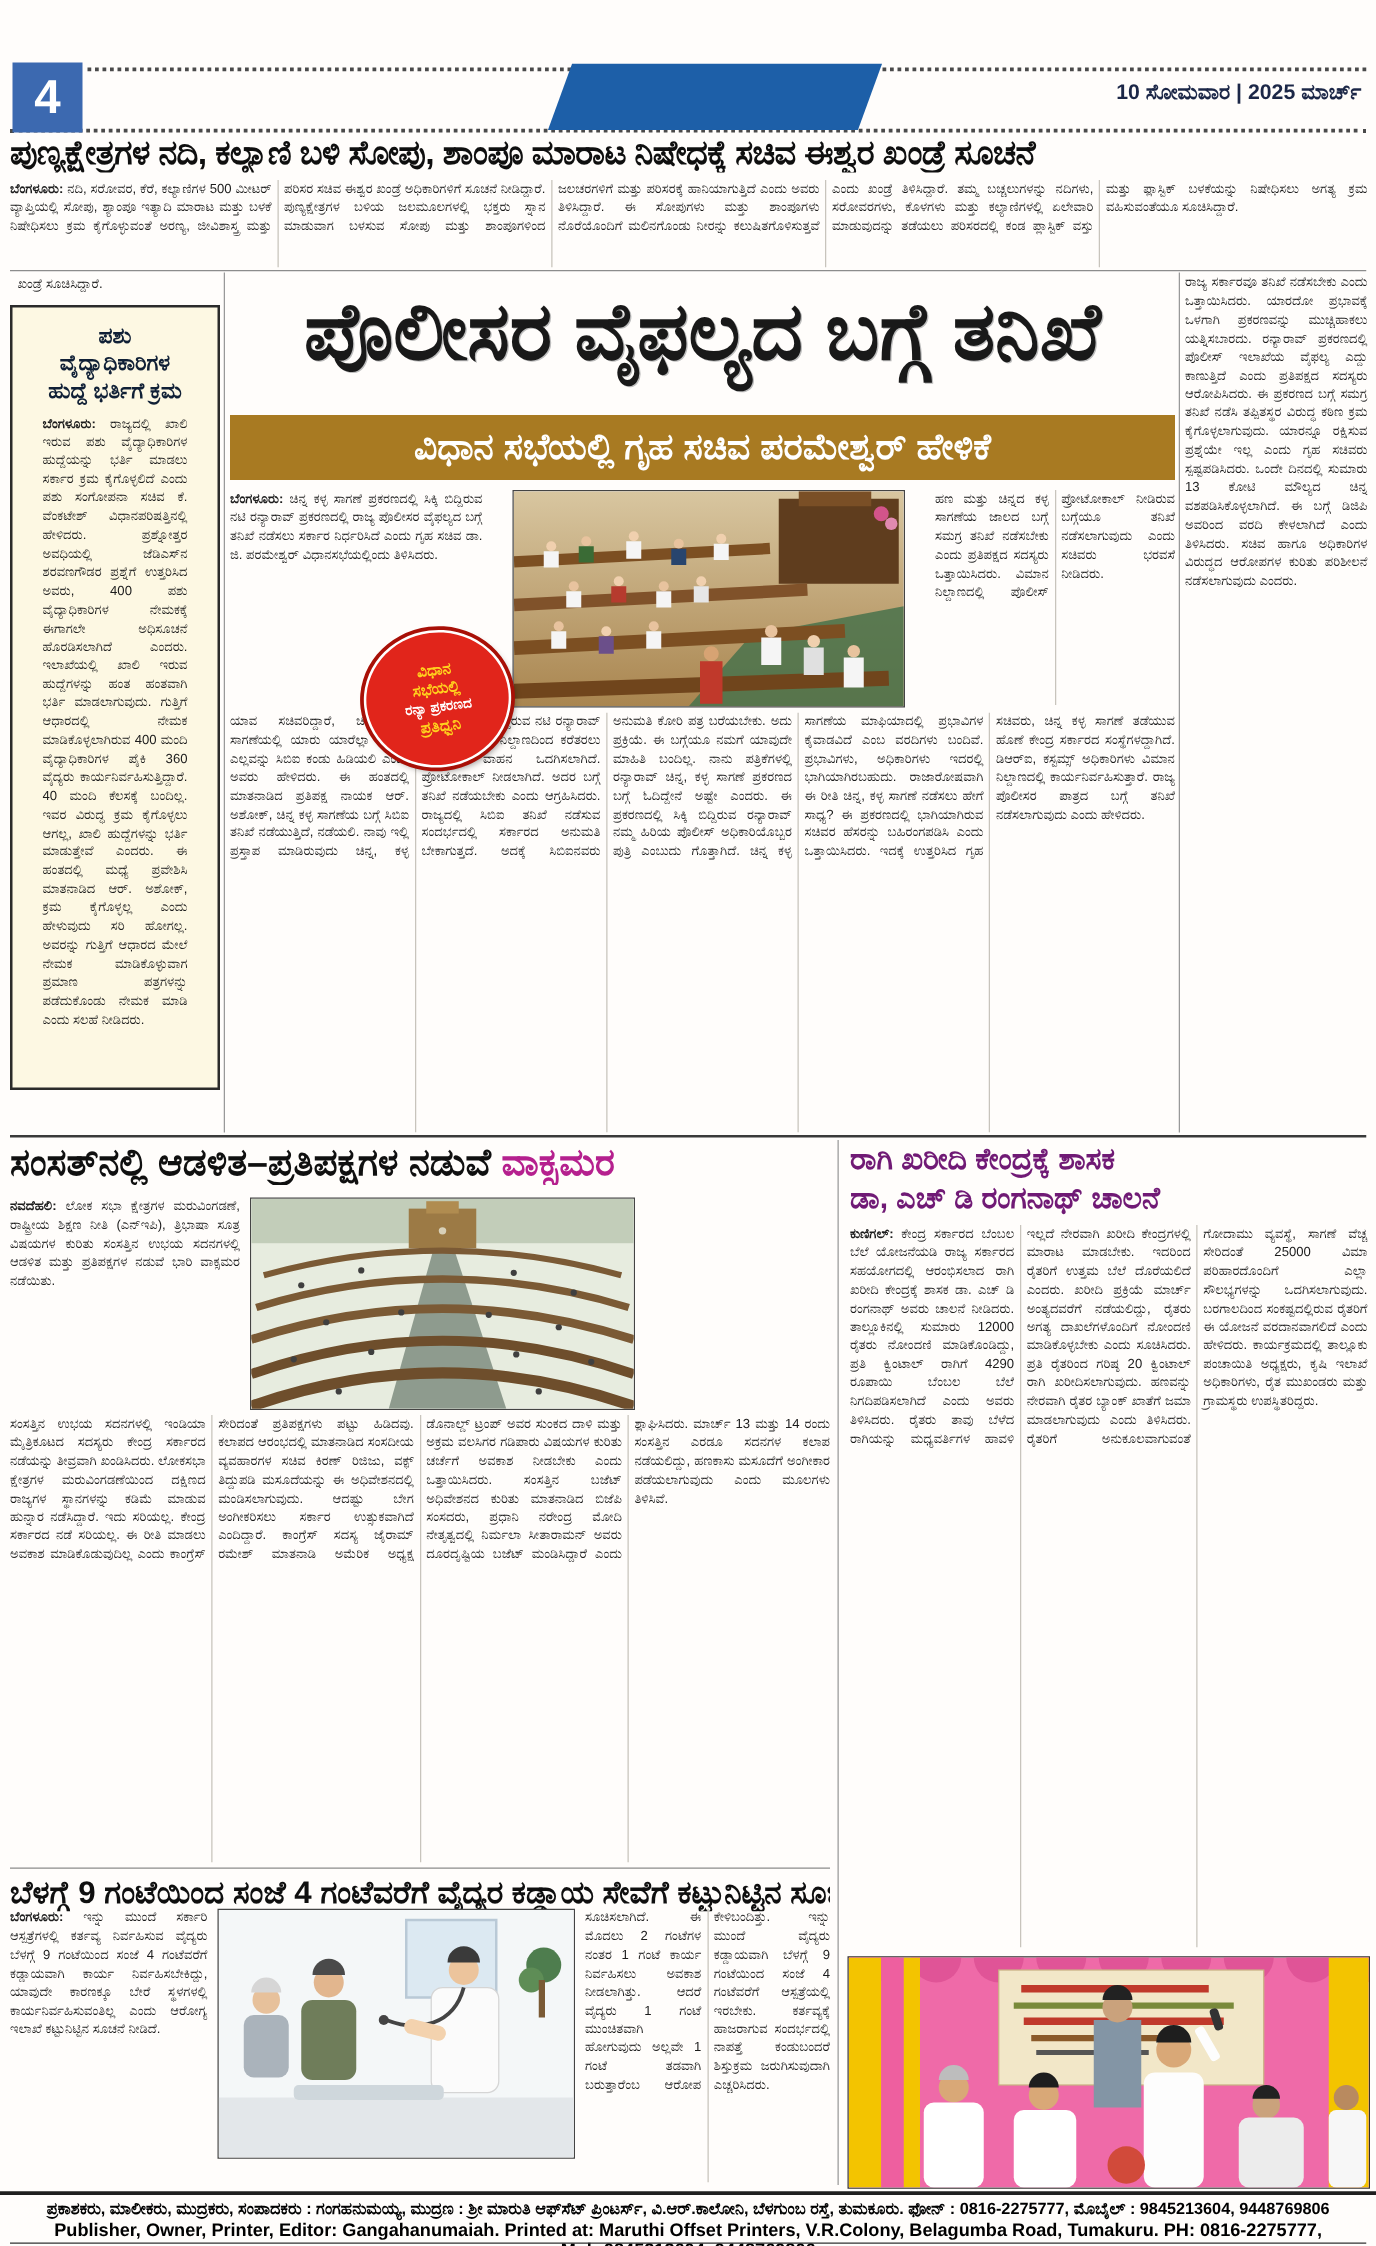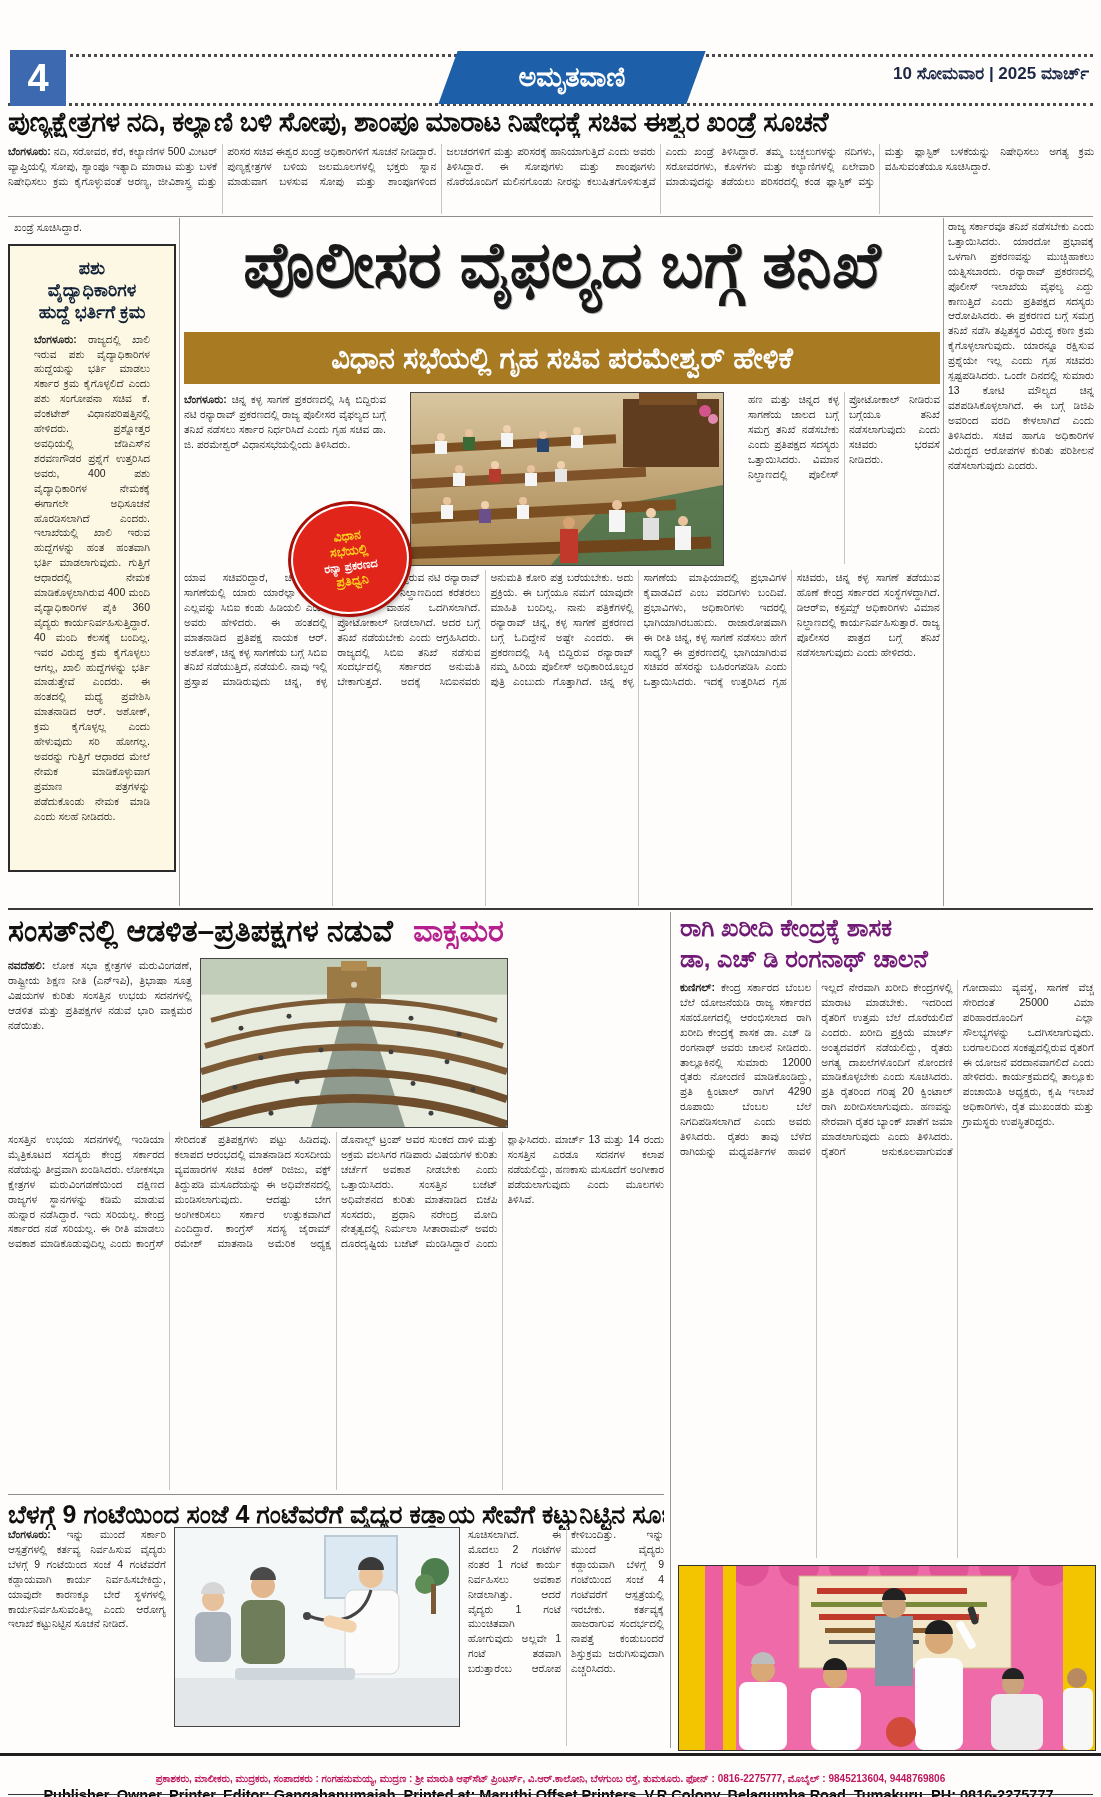--- a/index.html
+++ b/index.html
@@ -45,21 +45,21 @@
   #main-badge{left:291px;top:504px;width:114px;height:106px;background:#e1251b;border-radius:50%;
               border:2px solid #fff;box-shadow:0 0 0 3px #a81007,2px 3px 6px rgba(0,0,0,.45);
               transform:rotate(-7deg);display:flex;flex-direction:column;align-items:center;justify-content:center;
               text-align:center;line-height:1.25;}
   .badge-y{color:#ffd21e;font-weight:800;font-size:12.5px;}
   .badge-w{color:#ffffff;font-weight:800;font-size:11px;}
   #rule-mid{left:8px;right:8px;top:908px;border-top:2px solid #3a3a3a;height:0;}
   
   #parl-headline{left:8px;top:914px;width:656px;font-size:30px;font-weight:800;color:#101010;
                  white-space:nowrap;overflow:hidden;}
-  .accent{color:#b5208e;margin-left:12px;}
+  .accent{color:#b5208e;}
   #parl-rowA{left:8px;top:958px;width:656px;height:168px;display:flex;gap:8px;}
   #parl-col1{width:184px;height:168px;}
   #loksabha-photo{width:306px;height:168px;border:1px solid #444;flex:none;}
   #parl-side{flex:1;height:168px;}
   #parl-rowB{left:8px;top:1132px;width:656px;height:358px;column-count:4;}
   #vr-mid{left:670px;top:912px;width:0;height:836px;border-left:1px solid #999;}
   #rule-left-bot{left:8px;top:1494px;width:656px;border-top:1px solid #8c8c8c;height:0;}
   
   #ragi-headline{left:680px;top:912px;width:414px;font-size:24px;font-weight:800;line-height:1.3;color:#701a75;overflow:hidden;}
   #ragi-body{left:680px;top:980px;width:414px;height:578px;column-count:3;}
@@ -67,34 +67,33 @@
   #doc-headline{left:8px;top:1500px;width:656px;font-size:25px;font-weight:800;color:#0f0f0f;
                 white-space:nowrap;overflow:hidden;}
   #doc-row{left:8px;top:1527px;width:656px;height:219px;display:flex;gap:8px;}
   #doc-col1{width:158px;height:219px;}
   #doctor-photo{width:284px;height:198px;border:1px solid #444;flex:none;}
   #doc-side{flex:1;height:219px;column-count:2;}
   
   #event-photo{left:678px;top:1565px;width:416px;height:184px;border:1px solid #333;}
   
   #footer{left:0;top:1753px;width:1101px;height:44px;border-top:3px solid #1f1f1f;text-align:center;}
-  #footer-kn{margin-top:17px;font-size:10px;font-weight:bold;color:#be185d;}
+  #footer-kn{margin-top:3px;font-size:13px;font-weight:bold;color:#000000;}
   #footer-en{margin-top:2px;font-size:14.5px;font-weight:bold;color:#000;}
   #footer-rule{left:8px;right:8px;top:1794px;border-top:1px solid #333;height:0;}
 </style>
 </head>
 <body>
 
 <div id="page">
 
   <div class="abs" id="dot-top"></div>
   <div class="abs" id="dot-bot"></div>
   <div class="abs" id="page-num">4</div>
   <div class="abs" id="masthead"></div>
-  <div class="abs" id="masthead-text">ಅಮೃತವಾಣಿ</div>
   <div class="abs" id="date-line">10 ಸೋಮವಾರ | 2025 ಮಾರ್ಚ್</div>
 
   <div class="abs" id="top-headline">ಪುಣ್ಯಕ್ಷೇತ್ರಗಳ ನದಿ, ಕಲ್ಯಾಣಿ ಬಳಿ ಸೋಪು, ಶಾಂಪೂ ಮಾರಾಟ ನಿಷೇಧಕ್ಕೆ ಸಚಿವ ಈಶ್ವರ ಖಂಡ್ರೆ ಸೂಚನೆ</div>
   <div class="abs jtext cols" id="top-body">
     <span class="dl">ಬೆಂಗಳೂರು:</span>
     <span>ನದಿ, ಸರೋವರ, ಕೆರೆ, ಕಲ್ಯಾಣಿಗಳ 500 ಮೀಟರ್ ವ್ಯಾಪ್ತಿಯಲ್ಲಿ ಸೋಪು, ಶ್ಯಾಂಪೂ ಇತ್ಯಾದಿ ಮಾರಾಟ ಮತ್ತು ಬಳಕೆ ನಿಷೇಧಿಸಲು ಕ್ರಮ ಕೈಗೊಳ್ಳುವಂತೆ ಅರಣ್ಯ, ಜೀವಿಶಾಸ್ತ್ರ ಮತ್ತು ಪರಿಸರ ಸಚಿವ ಈಶ್ವರ ಖಂಡ್ರೆ ಅಧಿಕಾರಿಗಳಿಗೆ ಸೂಚನೆ ನೀಡಿದ್ದಾರೆ. ಪುಣ್ಯಕ್ಷೇತ್ರಗಳ ಬಳಿಯ ಜಲಮೂಲಗಳಲ್ಲಿ ಭಕ್ತರು ಸ್ನಾನ ಮಾಡುವಾಗ ಬಳಸುವ ಸೋಪು ಮತ್ತು ಶಾಂಪೂಗಳಿಂದ ಜಲಚರಗಳಿಗೆ ಮತ್ತು ಪರಿಸರಕ್ಕೆ ಹಾನಿಯಾಗುತ್ತಿದೆ ಎಂದು ಅವರು ತಿಳಿಸಿದ್ದಾರೆ. ಈ ಸೋಪುಗಳು ಮತ್ತು ಶಾಂಪೂಗಳು ನೊರೆಯೊಂದಿಗೆ ಮಲಿನಗೊಂಡು ನೀರನ್ನು ಕಲುಷಿತಗೊಳಿಸುತ್ತವೆ ಎಂದು ಖಂಡ್ರೆ ತಿಳಿಸಿದ್ದಾರೆ. ತಮ್ಮ ಬಚ್ಚಲುಗಳನ್ನು ನದಿಗಳು, ಸರೋವರಗಳು, ಕೊಳಗಳು ಮತ್ತು ಕಲ್ಯಾಣಿಗಳಲ್ಲಿ ಏಲೇವಾರಿ ಮಾಡುವುದನ್ನು ತಡೆಯಲು ಪರಿಸರದಲ್ಲಿ ಕಂಡ ಪ್ಲಾಸ್ಟಿಕ್ ವಸ್ತು ಮತ್ತು ಪ್ಲಾಸ್ಟಿಕ್ ಬಳಕೆಯನ್ನು ನಿಷೇಧಿಸಲು ಅಗತ್ಯ ಕ್ರಮ ವಹಿಸುವಂತೆಯೂ ಸೂಚಿಸಿದ್ದಾರೆ.</span>
   </div>
   <div class="abs" id="rule-top"></div>
 
   <div class="abs jtext" id="top-leftover">ಖಂಡ್ರೆ ಸೂಚಿಸಿದ್ದಾರೆ.</div>

